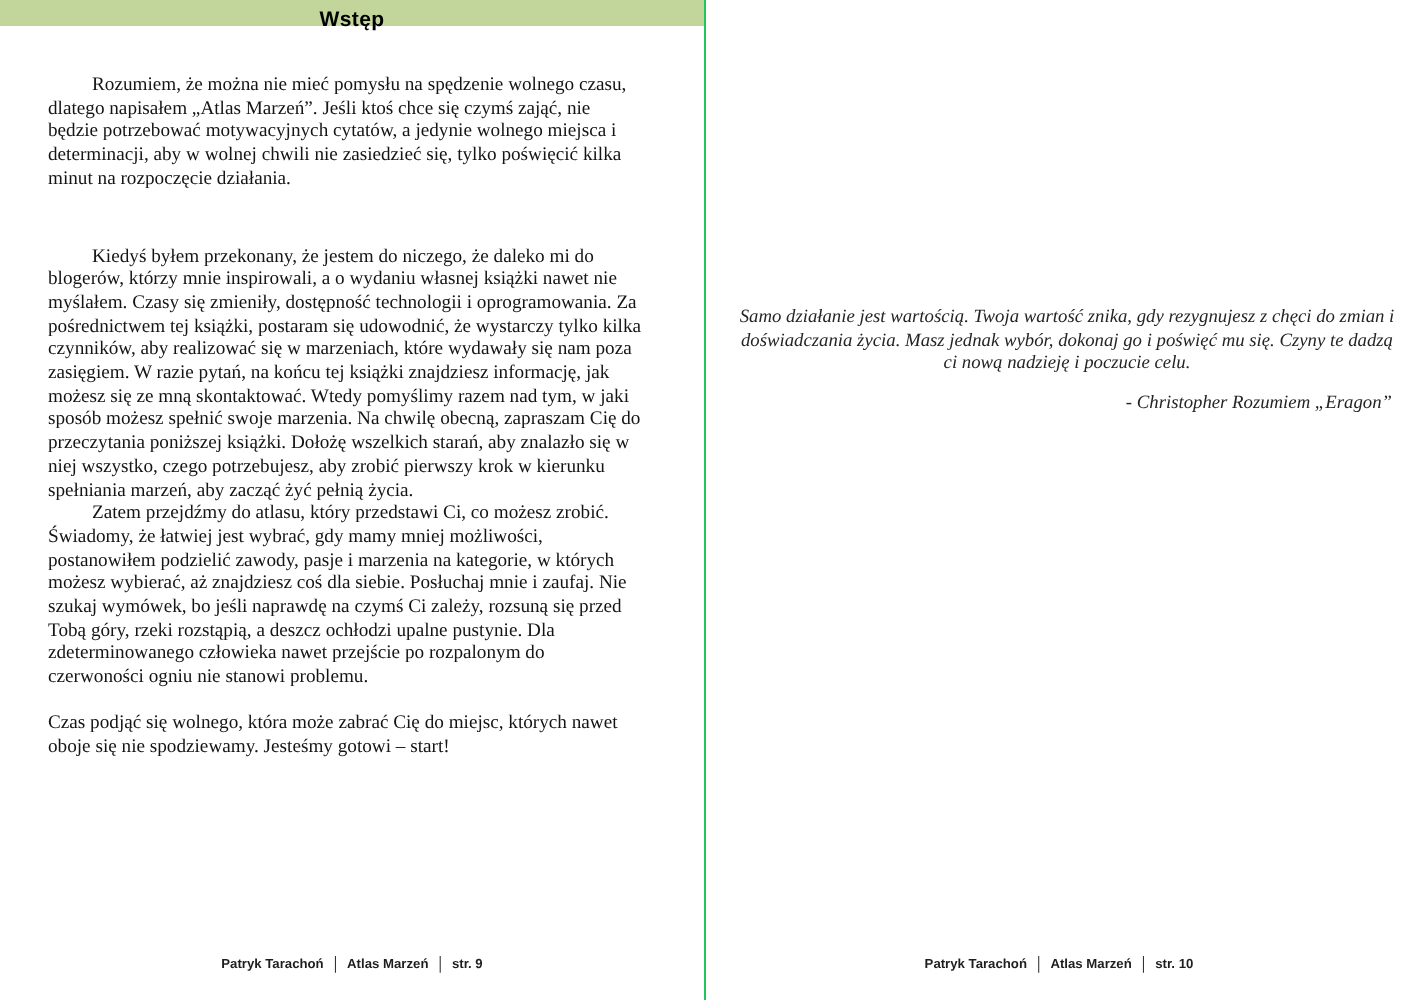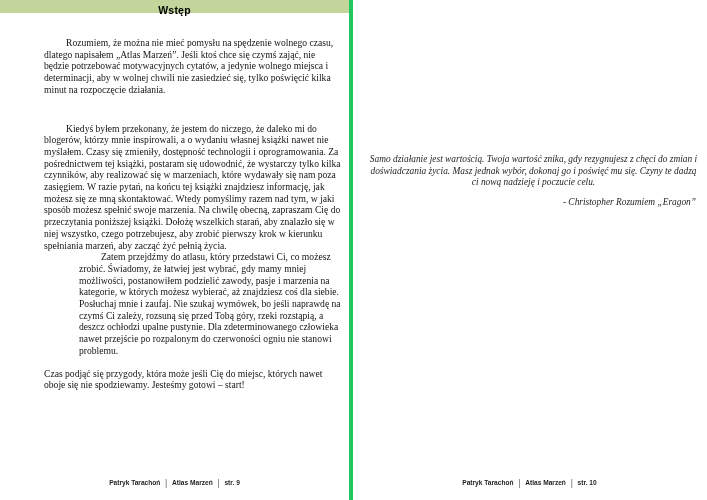--- a/index.html
+++ b/index.html
@@ -7,50 +7,50 @@
   body { font-family: "Liberation Serif", serif; color: #1b1b1b; }
 
   .spread {
     position: relative;
     width: 707px; height: 500px;
     display: flex;
     background: #ffffff;
     overflow: hidden;
   }
   .page { position: relative; width: 353px; height: 500px; background: #fff; }
-  .page-left { border-right: 4px solid #22c55e; }
+  .page-left { border-right: 1px solid #22c55e; }
 
   .header-bar {
     position: absolute; top: 0; left: 0; right: 0;
     height: 13px;
     background: #c2d69b;
     text-align: center;
   }
   .header-bar .chapter-title {
     font-family: "Liberation Sans", sans-serif;
     font-weight: bold;
     font-size: 10.5px;
     line-height: 13px;
     color: #000;
     letter-spacing: 0.2px;
   }
 
   .body-text {
     position: absolute;
-    top: 37px; left: 44px;
+    top: 37px; left: 24px;
     width: 297px;
     font-size: 9.6px;
     line-height: 11.7px;
     text-align: left;
     color: #141414;
   }
   .body-text p.indent { text-indent: 22px; }
   .body-text p.p1 { margin-bottom: 27px; }
   .body-text p.p2 { }
-  .body-text p.p3 { margin-bottom: 11px; margin-left: 35px; }
+  .body-text p.p3 { margin-bottom: 11px; }
 
   .quote-block {
     position: absolute;
     top: 154px; left: 14px; right: 6px;
     font-style: italic;
     font-size: 9.4px;
     line-height: 11.6px;
     text-align: center;
     color: #242424;
   }
@@ -86,21 +86,21 @@
   <div class="page page-left">
 
     <div class="header-bar">
       <span class="chapter-title">Wstęp</span>
     </div>
 
     <div class="body-text">
       <p class="indent p1">Rozumiem, że można nie mieć pomysłu na spędzenie wolnego czasu, dlatego napisałem „Atlas Marzeń”. Jeśli ktoś chce się czymś zająć, nie będzie potrzebować motywacyjnych cytatów, a jedynie wolnego miejsca i determinacji, aby w wolnej chwili nie zasiedzieć się, tylko poświęcić kilka minut na rozpoczęcie działania.</p>
       <p class="indent p2">Kiedyś byłem przekonany, że jestem do niczego, że daleko mi do blogerów, którzy mnie inspirowali, a o wydaniu własnej książki nawet nie myślałem. Czasy się zmieniły, dostępność technologii i oprogramowania. Za pośrednictwem tej książki, postaram się udowodnić, że wystarczy tylko kilka czynników, aby realizować się w marzeniach, które wydawały się nam poza zasięgiem. W razie pytań, na końcu tej książki znajdziesz informację, jak możesz się ze mną skontaktować. Wtedy pomyślimy razem nad tym, w jaki sposób możesz spełnić swoje marzenia. Na chwilę obecną, zapraszam Cię do przeczytania poniższej książki. Dołożę wszelkich starań, aby znalazło się w niej wszystko, czego potrzebujesz, aby zrobić pierwszy krok w kierunku spełniania marzeń, aby zacząć żyć pełnią życia.</p>
       <p class="indent p3">Zatem przejdźmy do atlasu, który przedstawi Ci, co możesz zrobić. Świadomy, że łatwiej jest wybrać, gdy mamy mniej możliwości, postanowiłem podzielić zawody, pasje i marzenia na kategorie, w których możesz wybierać, aż znajdziesz coś dla siebie. Posłuchaj mnie i zaufaj. Nie szukaj wymówek, bo jeśli naprawdę na czymś Ci zależy, rozsuną się przed Tobą góry, rzeki rozstąpią, a deszcz ochłodzi upalne pustynie. Dla zdeterminowanego człowieka nawet przejście po rozpalonym do czerwoności ogniu nie stanowi problemu.</p>
-      <p class="no-indent">Czas podjąć się przygody, która może jeśli Cię do miejsc, których nawet oboje się nie spodziewamy. Jesteśmy gotowi – start!</p>
+      <p class="no-indent">Czas podjąć się wolnego, która może zabrać Cię do miejsc, których nawet oboje się nie spodziewamy. Jesteśmy gotowi – start!</p>
     </div>
 
     <div class="page-footer">
       <span>Patryk Tarachoń</span><span class="sep">|</span><span>Atlas Marzeń</span><span class="sep">|</span><span>str. 9</span>
     </div>
 
   </div>
 
   <div class="page page-right">
 

